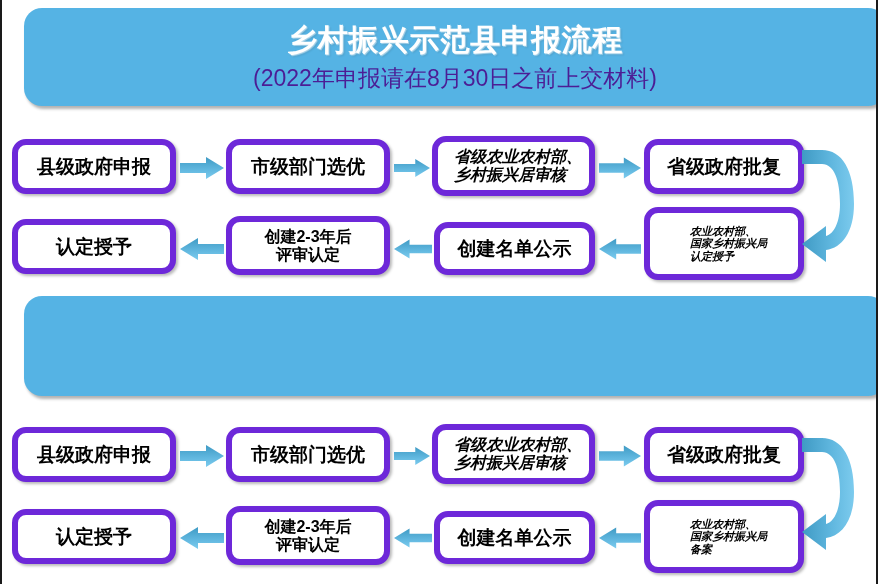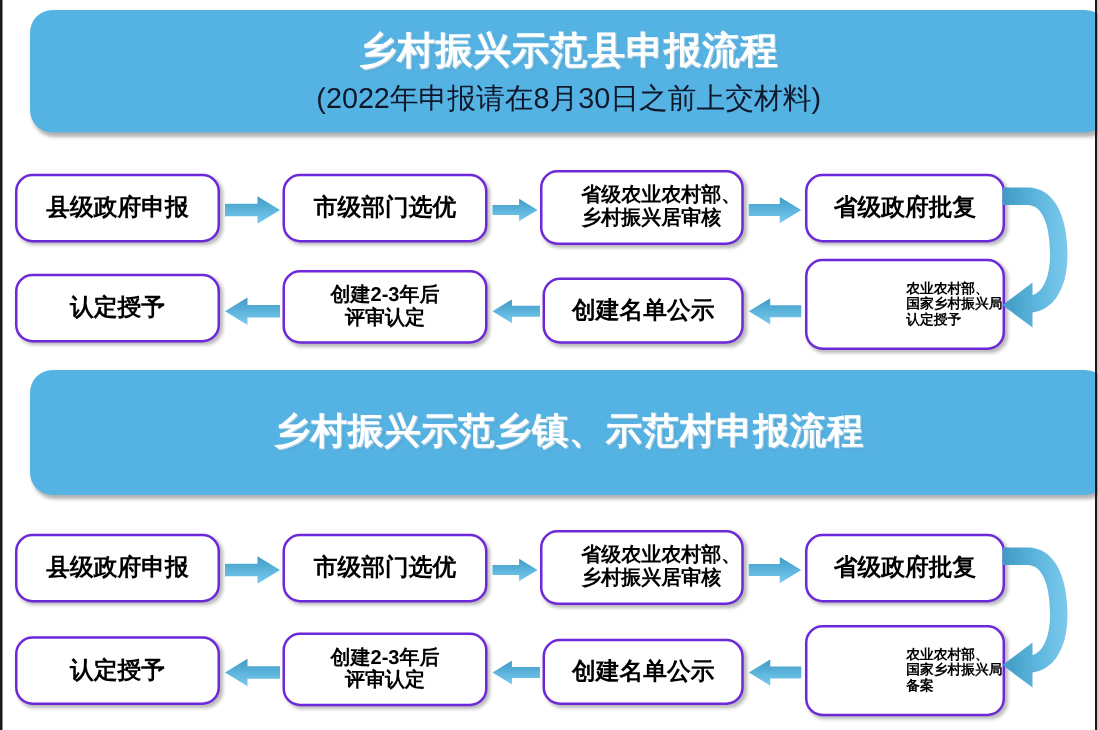--- a/index.html
+++ b/index.html
@@ -50,53 +50,53 @@
   }
   .banner-title {
     color: #ffffff;
     font-weight: bold;
     letter-spacing: 0.5px;
     text-shadow: 1px 1px 1px rgba(255,255,255,0.55),
                  2px 2px 2px rgba(0,0,0,0.10);
     white-space: nowrap;
   }
   .banner-sub {
-    color: #0f172a;
+    color: #4c1d95;
     white-space: nowrap;
   }
 
   #banner-1 { top: 8px;   height: 98px; }
   #banner-1 .banner-title { font-size: 30px; margin-bottom: 2px; }
   #banner-1 .banner-sub   { font-size: 23px; }
 
   #banner-2 { top: 296px; height: 100px; }
   #banner-2 .banner-title { font-size: 29px; margin-bottom: 3px; }
   #banner-2 .banner-sub   { font-size: 23px; }
 
   
   .node {
     position: absolute;
     box-sizing: border-box;
     background: #ffffff;
-    border: 2px solid #6d28d9;
+    border: 6px solid #6d28d9;
     border-radius: 14px;
     box-shadow: 2px 2px 3px rgba(0,0,0,0.28);
     display: flex;
     align-items: center;
     justify-content: center;
     text-align: center;
     color: #000000;
     font-weight: bold;
     line-height: 1.12;
   }
   .node .ln { display: block; }
   .node.one-line   { font-size: 19px; }
   .node.two-line   { font-size: 16px; }
   .node.three-line { font-size: 11px; }
-  .node.left-text  { justify-content: flex-end; text-align: left; padding-left: 9px; }
+  .node.left-text  { justify-content: center; text-align: left; padding-left: 9px; font-style: italic; }
 
   
   .arrow {
     position: absolute;
     height: 20px;
   }
   .arrow svg { display: block; overflow: visible; }
 
   
   .curve-arrow {
@@ -212,21 +212,20 @@
       <path d="M44,6 L18,6 L18,0 L0,11 L18,22 L18,16 L44,16 Z" fill="url(#agl)"></path>
     </svg>
   </div>
   <div class="arrow" style="left:180px; top:238px;">
     <svg width="44" height="22" viewBox="0 0 44 22">
       <path d="M44,6 L18,6 L18,0 L0,11 L18,22 L18,16 L44,16 Z" fill="url(#agl)"></path>
     </svg>
   </div>
 
   <div class="banner" id="banner-2">
-    <div class="banner-title">乡村振兴示范乡镇、示范村申报流程</div>
   </div>
 
   <div class="node one-line" style="left:12px; top:427px; width:164px; height:55px;">
     <span class="ln">县级政府申报</span>
   </div>
 
   <div class="node one-line" style="left:226px; top:427px; width:164px; height:55px;">
     <span class="ln">市级部门选优</span>
   </div>
 

